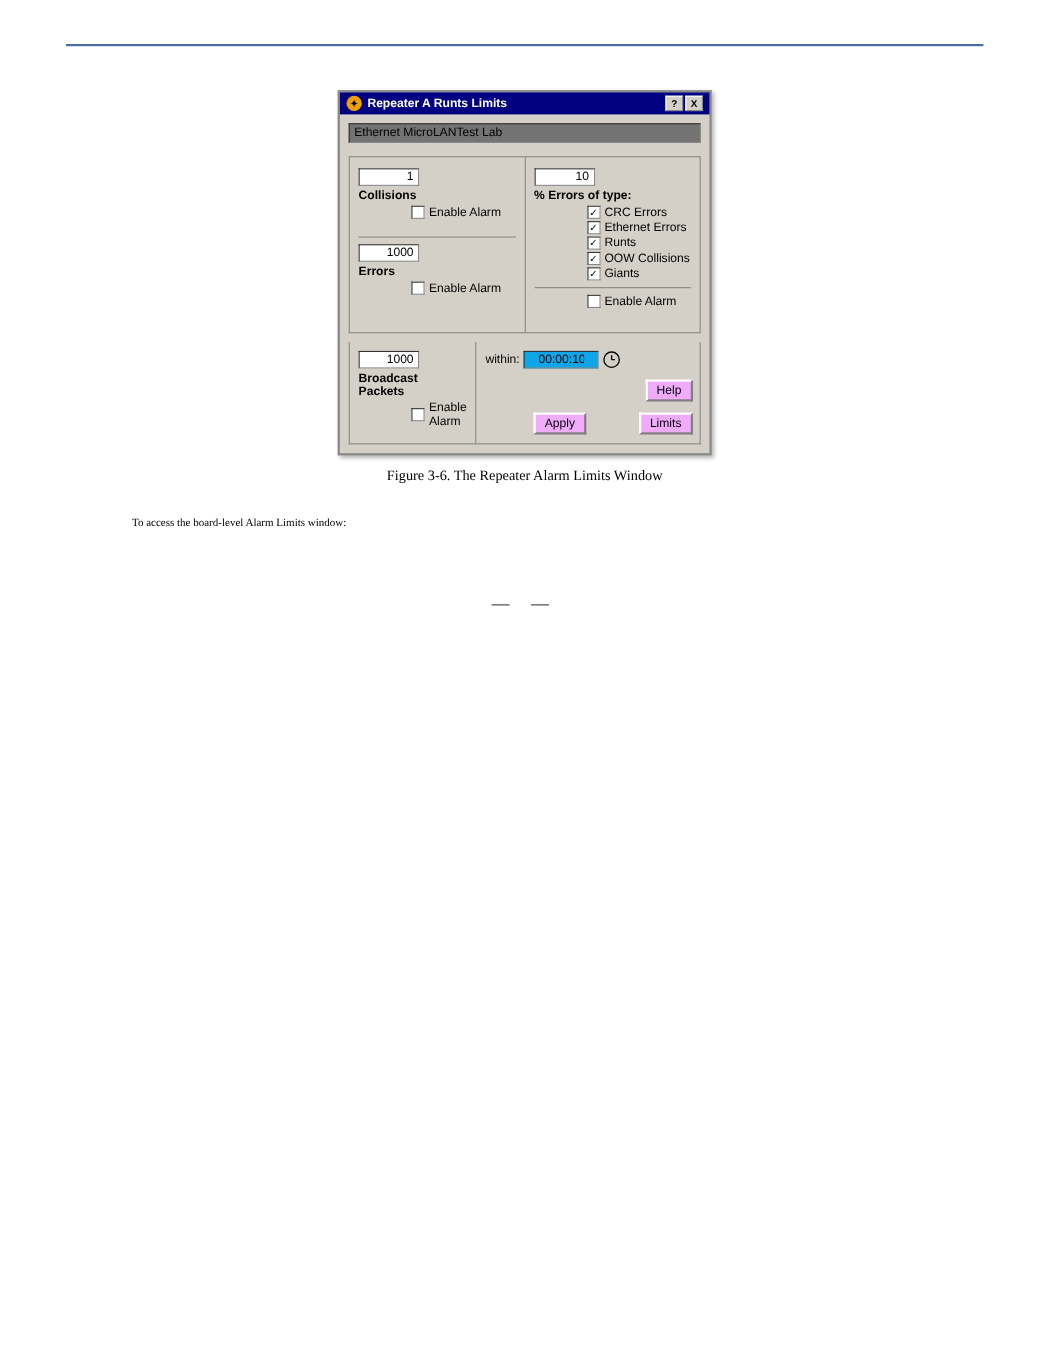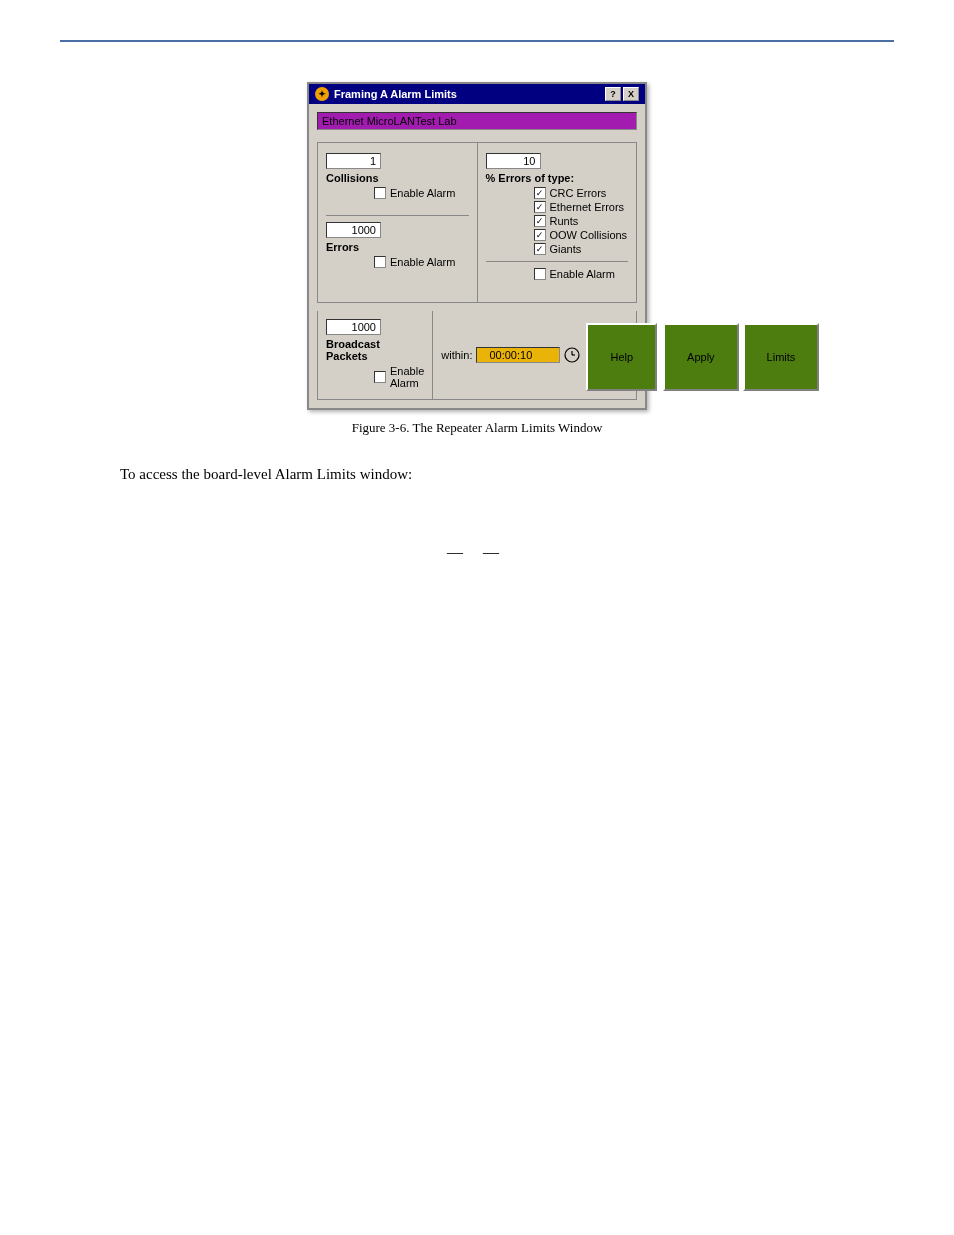--- a/index.html
+++ b/index.html
@@ -96,21 +96,21 @@
     }
 
     
     .info-row {
       display: flex;
       gap: 4px;
       margin-bottom: 12px;
     }
 
     .info-field {
-      background: #a21caf;
+      background: #737373;
       border: 1px inset #888;
       padding: 2px 4px;
       font-size: 11px;
     }
 
     .info-field-wide {
       flex: 1.2;
     }
 
     
@@ -203,73 +203,75 @@
     .bottom-left {
       flex: 1;
       padding: 8px;
       border-right: 1px solid #888;
     }
 
     .bottom-right {
       flex: 1;
       padding: 8px;
       display: flex;
+      flex-direction: column;
       gap: 6px;
     }
 
     .within-row {
       display: flex;
       align-items: center;
       gap: 4px;
       font-size: 11px;
     }
 
     .within-input {
-      background: #eab308;
+      background: #0ea5e9;
       border: 1px inset #888;
       padding: 1px 12px;
-      width: 84px;
+      width: 68px;
       font-size: 11px;
     }
 
     .clock-icon {
       width: 16px;
       height: 16px;
       display: inline-block;
     }
 
     .buttons-row {
       display: flex;
       justify-content: flex-end;
       gap: 4px;
       margin-top: 4px;
     }
 
     .win-btn {
-      background: #4d7c0f;
+      background: #f0abfc;
       border: 2px solid;
       border-top-color: #ffffff;
       border-left-color: #ffffff;
       border-right-color: #808080;
       border-bottom-color: #808080;
-      padding: 2px 22px;
+      padding: 2px 8px;
       font-size: 11px;
       cursor: pointer;
       font-family: Arial, sans-serif;
+      margin-left: 44px;
     }
 
     .figure-caption {
       margin-top: 10px;
       font-size: 13px;
       font-family: 'Times New Roman', Times, serif;
       text-align: center;
     }
 
     .body-text {
-      font-size: 15px;
+      font-size: 10px;
       font-family: 'Times New Roman', Times, serif;
       margin-top: 10px;
       margin-left: 60px;
     }
 
     .em-dash-row {
       text-align: center;
       font-size: 16px;
       margin-top: 60px;
       letter-spacing: 8px;
@@ -286,21 +288,21 @@
 <div class="page-container">
   <hr class="top-rule">
 
   <div class="figure-container">
 
     <div class="window full-window">
 
       <div class="window-titlebar">
         <div class="titlebar-left">
           <span class="titlebar-icon">✦</span>
-          <span>Framing A Alarm Limits</span>
+          <span>Repeater A Runts Limits</span>
         </div>
         <div class="titlebar-buttons">
           <div class="titlebar-btn">?</div>
           <div class="titlebar-btn">X</div>
         </div>
       </div>
 
       <div class="window-body">
 
         <div class="info-row">

